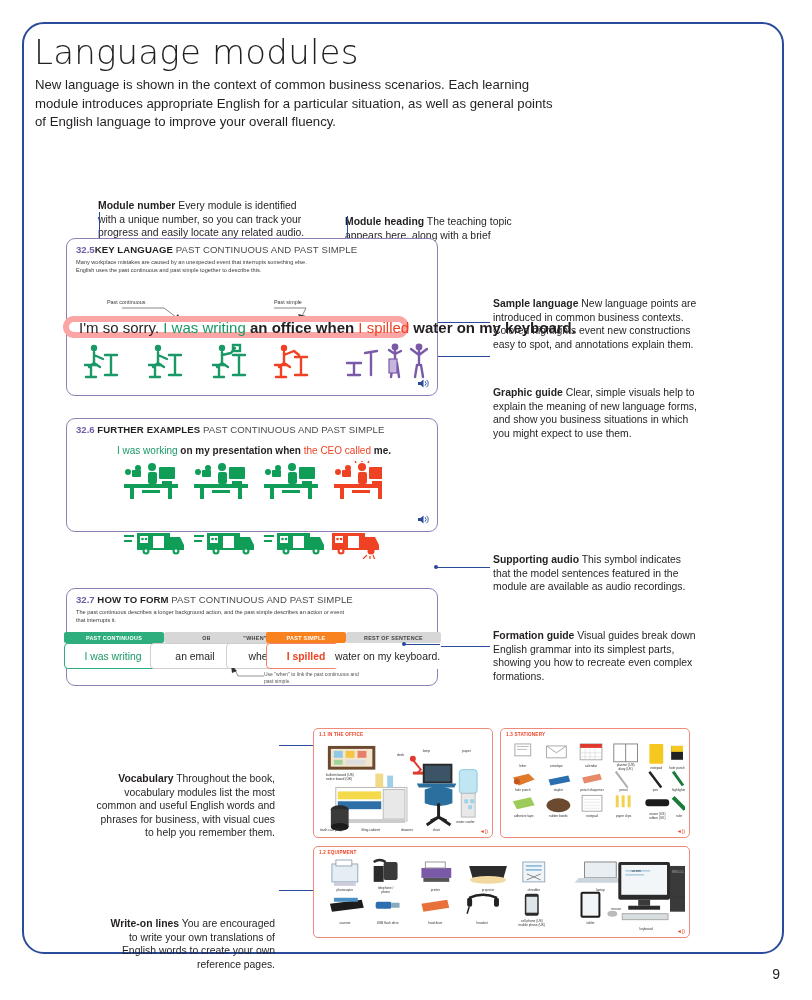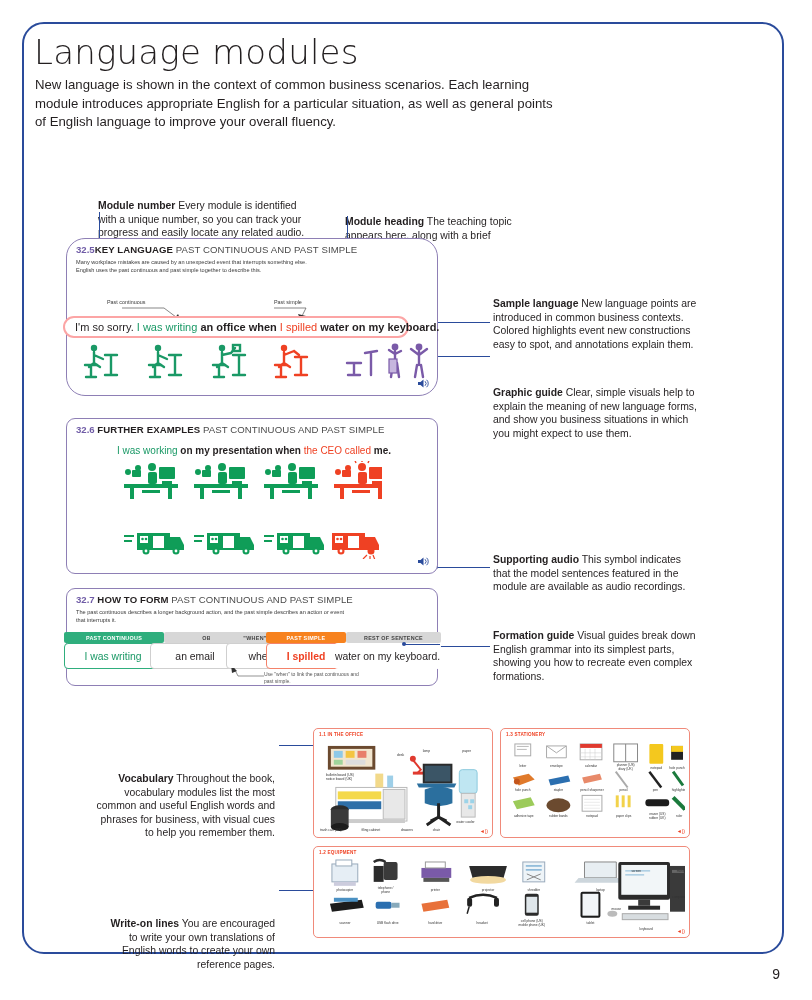--- a/index.html
+++ b/index.html
@@ -49,23 +49,23 @@
     box-sizing:border-box;
   }
   .mod-head{position:absolute;left:9px;top:5px;font-size:9.6px;white-space:nowrap;}
   .mod-num{color:#6f5ba6;font-weight:bold;}
   .mod-kind{color:#231f20;font-weight:bold;letter-spacing:.1px;}
   .mod-topic{color:#4a4a4a;font-weight:normal;letter-spacing:.1px;}
   .mod-desc{position:absolute;left:9px;top:20px;font-size:5.6px;line-height:7.6px;color:#3a3a3a;width:250px;}
 
   
   .pill{
-    position:absolute;border:2px solid #fca5a5;border-radius:13px;background:#fff;
+    position:absolute;border:6px solid #fca5a5;border-radius:13px;background:#fff;
     display:flex;align-items:center;padding:0 10px;box-sizing:border-box;
-    font-size:11px;white-space:nowrap;
+    font-size:15px;white-space:nowrap;
   }
   .g{color:#1a9966;}
   .r{color:#ef4123;}
   .bk{color:#231f20;font-weight:bold;}
   .pl{color:#231f20;}
 
   .microlabel{position:absolute;font-size:5.4px;color:#3a3a3a;}
 
   
   .sent{position:absolute;font-size:10px;white-space:nowrap;}
@@ -146,21 +146,21 @@
 </div>
 <div class="leader h" style="left:437px;top:567px;width:53px;"></div>
 <div class="dot" style="left:434px;top:565px;"></div>
 
 <div class="callout" style="left:493px;top:592px;width:205px;">
   <b>Formation guide</b><span> Visual guides break down English grammar into its simplest parts, showing you how to recreate even complex formations.</span>
 </div>
 <div class="leader h" style="left:437px;top:646px;width:53px;"></div>
 <div class="dot" style="left:434px;top:644px;"></div>
 
-<div class="module" style="left:66px;top:238px;width:372px;height:158px;border-radius:19px;">
+<div class="module" style="left:66px;top:238px;width:372px;height:158px;">
   <div class="mod-head">
     <span class="mod-num">32.5</span><span class="mod-kind">KEY LANGUAGE</span> <span class="mod-topic">PAST CONTINUOUS AND PAST SIMPLE</span>
   </div>
   <div class="mod-desc">Many workplace mistakes are caused by an unexpected event that interrupts something else. English uses the past continuous and past simple together to describe this.</div>
 
   <div class="microlabel" style="left:40px;top:60px;">Past continuous</div>
   <div class="microlabel" style="left:207px;top:60px;">Past simple</div>
   <svg class="shape" style="left:35px;top:62px;" width="220" height="22">
     <path d="M20,7 L62,7 L78,19" stroke="#555" stroke-width="0.7" fill="none"></path>
     <path d="M76,13 L79,20 L72,18 Z" fill="#333"></path>
@@ -213,21 +213,21 @@
 
   <div class="audio" style="right:8px;bottom:4px;">
     <svg width="12" height="11" viewBox="0 0 12 11">
         <path d="M1,4 L3.5,4 L6.5,1.5 L6.5,9.5 L3.5,7 L1,7 Z" fill="#2a4b9b"></path>
         <path d="M8,3.2 A3.2,3.2 0 0 1 8,7.8" stroke="#2a4b9b" stroke-width="0.9" fill="none"></path>
         <path d="M9.6,1.8 A5,5 0 0 1 9.6,9.2" stroke="#2a4b9b" stroke-width="0.9" fill="none"></path>
       </svg>
   </div>
 </div>
 
-<div class="module" style="left:66px;top:418px;width:372px;height:156px;">
+<div class="module" style="left:66px;top:418px;width:372px;height:114px;">
   <div class="mod-head">
     <span class="mod-num">32.6</span>&nbsp;<span class="mod-kind">FURTHER EXAMPLES</span> <span class="mod-topic">PAST CONTINUOUS AND PAST SIMPLE</span>
   </div>
 
   <div class="sent" style="left:50px;top:26px;">
     <span class="g">I was working</span>
     <span class="bk">on my presentation when</span>
     <span class="r">the CEO called</span>
     <span class="bk">me.</span>
   </div>

